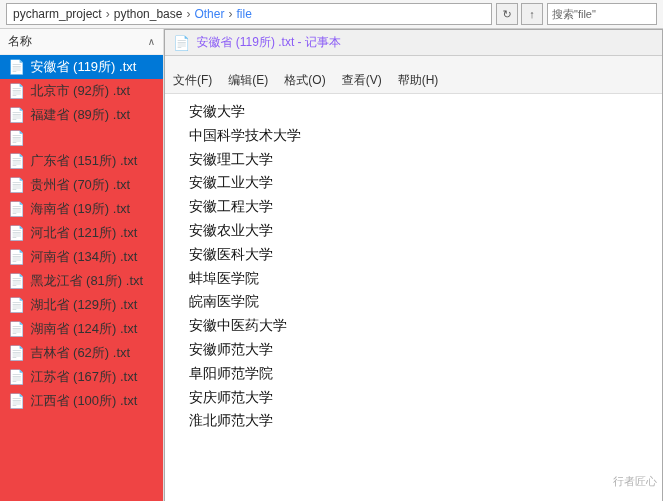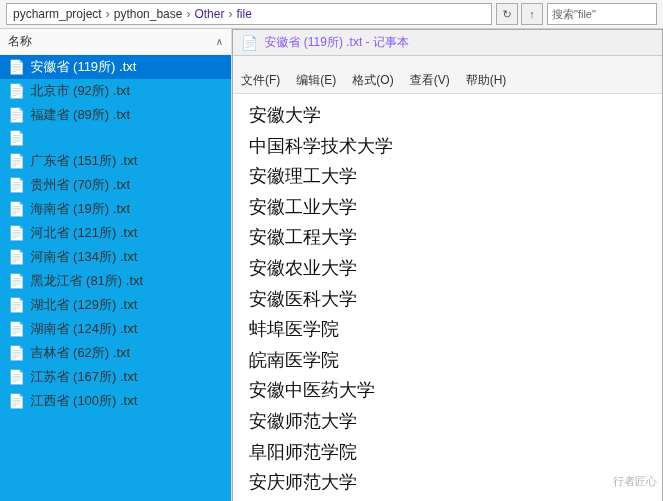--- a/index.html
+++ b/index.html
@@ -35,21 +35,21 @@
       gap: 2px;
     }
     .path-sep {
       color: #666;
       margin: 0 2px;
     }
     .path-item {
       color: #333;
     }
     .path-item.active {
-      color: #4c1d95;
+      color: #3b82f6;
     }
     .address-controls {
       display: flex;
       gap: 3px;
       align-items: center;
     }
     .addr-btn {
       width: 22px;
       height: 22px;
       border: 1px solid #aaa;
@@ -75,22 +75,22 @@
     }
 
     
     .main-layout {
       display: flex;
       height: calc(501px - 28px);
     }
 
     
     .file-panel {
-      width: 232px;
-      background: #0ea5e9;
+      width: 164px;
+      background: #ef4444;
       border-right: 1px solid #ddd;
       display: flex;
       flex-direction: column;
       overflow: hidden;
     }
     .file-panel-header {
       display: flex;
       align-items: center;
       padding: 4px 8px;
       border-bottom: 1px solid #eee;
@@ -162,23 +162,23 @@
     }
     .menu-item {
       padding: 2px 8px;
       font-size: 12px;
       color: #333;
       cursor: pointer;
       margin-top: 12px;
     }
     .notepad-content {
       flex: 1;
-      padding: 6px 16px;
+      padding: 6px 24px;
       overflow-y: auto;
-      font-size: 18px;
+      font-size: 14px;
       line-height: 1.7;
       color: #111;
       background: white;
     }
     .notepad-content div {
       white-space: nowrap;
     }
 
     
     .watermark {

